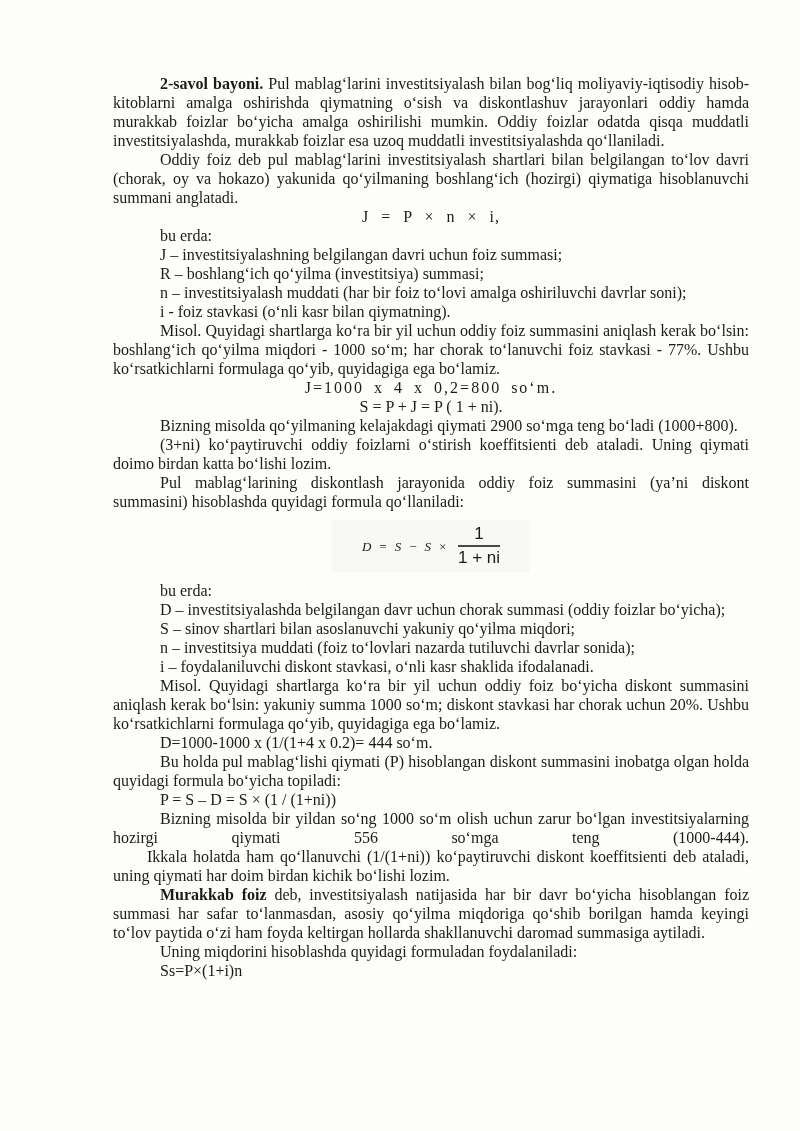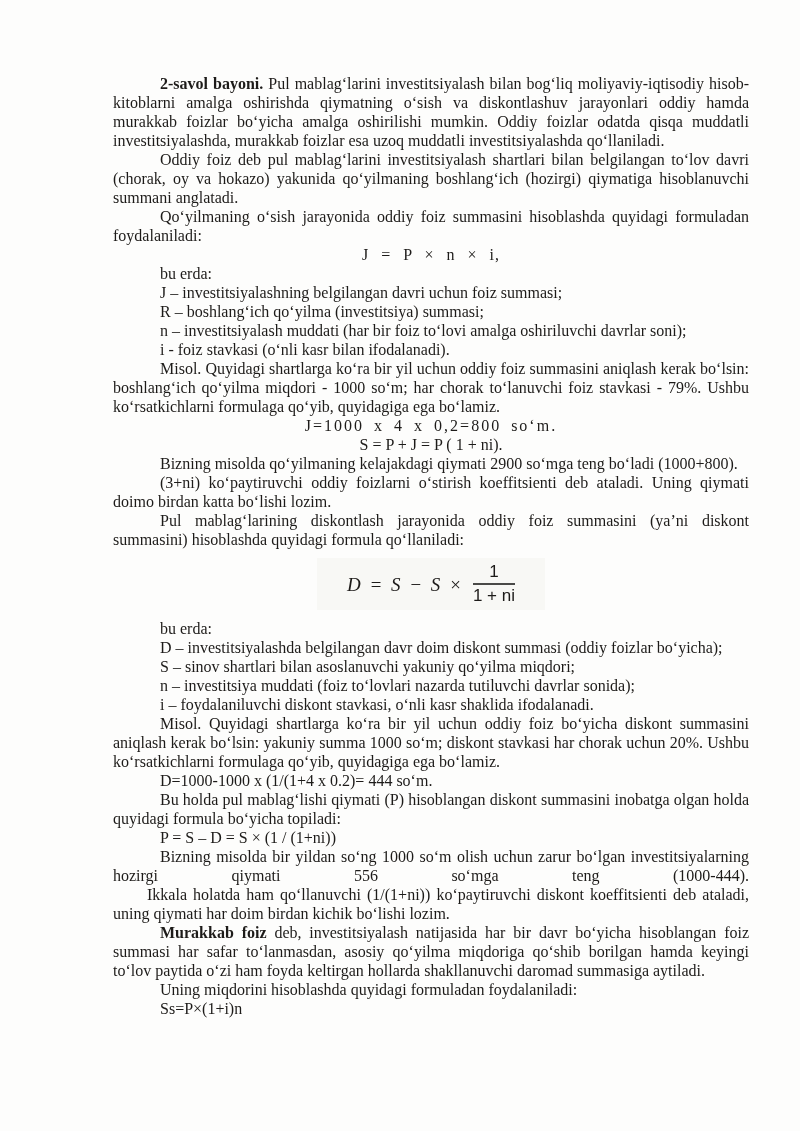--- a/index.html
+++ b/index.html
@@ -61,21 +61,21 @@
     justify-content: center;
   }
   .frac-box {
     display: flex;
     align-items: center;
     background: #f8f8f5;
     padding: 4px 30px;
   }
   .frac-lhs {
     font-style: italic;
-    font-size: 19px;
+    font-size: 13px;
     letter-spacing: 2px;
   }
   .frac {
     display: inline-block;
     text-align: center;
     font-family: "Liberation Sans", sans-serif;
     font-size: 17px;
     line-height: 20px;
     margin-left: 9px;
   }
@@ -92,31 +92,30 @@
 </head>
 <body>
 
 <div class="sheet">
   <div class="textblock">
 
     <p><span class="lead">2-savol bayoni.</span><span> Pul mablag‘larini investitsiyalash bilan bog‘liq moliyaviy-iqtisodiy hisob-kitoblarni amalga oshirishda qiymatning o‘sish va diskontlashuv jarayonlari oddiy hamda murakkab foizlar bo‘yicha amalga oshirilishi mumkin. Oddiy foizlar odatda qisqa muddatli investitsiyalashda, murakkab foizlar esa uzoq muddatli investitsiyalashda qo‘llaniladi.</span></p>
 
     <p>Oddiy foiz deb pul mablag‘larini investitsiyalash shartlari bilan belgilangan to‘lov davri (chorak, oy va hokazo) yakunida qo‘yilmaning boshlang‘ich (hozirgi) qiymatiga hisoblanuvchi summani anglatadi.</p>
 
-    <p>Qo‘yilmaning o‘sish jarayonida oddiy foiz summasini hisoblashda quyidagi formuladan foydalaniladi:</p>
 
     <p class="formula formula-wide">J = P × n × i,</p>
 
     <p>bu erda:</p>
     <p>J – investitsiyalashning belgilangan davri uchun foiz summasi;</p>
     <p>R – boshlang‘ich qo‘yilma (investitsiya) summasi;</p>
     <p>n – investitsiyalash muddati (har bir foiz to‘lovi amalga oshiriluvchi davrlar soni);</p>
-    <p>i - foiz stavkasi (o‘nli kasr bilan ifodalanadi).</p>
+    <p>i - foiz stavkasi (o‘nli kasr bilan qiymatning).</p>
 
-    <p>Misol. Quyidagi shartlarga ko‘ra bir yil uchun oddiy foiz summasini aniqlash kerak bo‘lsin: boshlang‘ich qo‘yilma miqdori - 1000 so‘m; har chorak to‘lanuvchi foiz stavkasi - 79%. Ushbu ko‘rsatkichlarni formulaga qo‘yib, quyidagiga ega bo‘lamiz.</p>
+    <p>Misol. Quyidagi shartlarga ko‘ra bir yil uchun oddiy foiz summasini aniqlash kerak bo‘lsin: boshlang‘ich qo‘yilma miqdori - 1000 so‘m; har chorak to‘lanuvchi foiz stavkasi - 77%. Ushbu ko‘rsatkichlarni formulaga qo‘yib, quyidagiga ega bo‘lamiz.</p>
 
     <p class="formula formula-spaced">J=1000 x 4 x 0,2=800 so‘m.</p>
 
 
     <p class="formula">S = P + J = P ( 1 + ni).</p>
 
     <p>Bizning misolda qo‘yilmaning kelajakdagi qiymati 2900 so‘mga teng bo‘ladi (1000+800).</p>
 
     <p>(3+ni) ko‘paytiruvchi oddiy foizlarni o‘stirish koeffitsienti deb ataladi. Uning qiymati doimo birdan katta bo‘lishi lozim.</p>
 
@@ -126,21 +125,21 @@
       <div class="frac-box">
         <span class="frac-lhs">D = S − S ×</span>
         <span class="frac">
           <span class="num">1</span>
           <span class="den">1 + ni</span>
         </span>
       </div>
     </div>
 
     <p>bu erda:</p>
-    <p>D – investitsiyalashda belgilangan davr doim diskont summasi (oddiy foizlar bo‘yicha);</p>
+    <p>D – investitsiyalashda belgilangan davr uchun chorak summasi (oddiy foizlar bo‘yicha);</p>
     <p>S – sinov shartlari bilan asoslanuvchi yakuniy qo‘yilma miqdori;</p>
     <p>n – investitsiya muddati (foiz to‘lovlari nazarda tutiluvchi davrlar sonida);</p>
     <p>i – foydalaniluvchi diskont stavkasi, o‘nli kasr shaklida ifodalanadi.</p>
 
     <p>Misol. Quyidagi shartlarga ko‘ra bir yil uchun oddiy foiz bo‘yicha diskont summasini aniqlash kerak bo‘lsin: yakuniy summa 1000 so‘m; diskont stavkasi har chorak uchun 20%. Ushbu ko‘rsatkichlarni formulaga qo‘yib, quyidagiga ega bo‘lamiz.</p>
 
     <p>D=1000-1000 x (1/(1+4 x 0.2)= 444 so‘m.</p>
 
     <p>Bu holda pul mablag‘lishi qiymati (P) hisoblangan diskont summasini inobatga olgan holda quyidagi formula bo‘yicha topiladi:</p>
 

